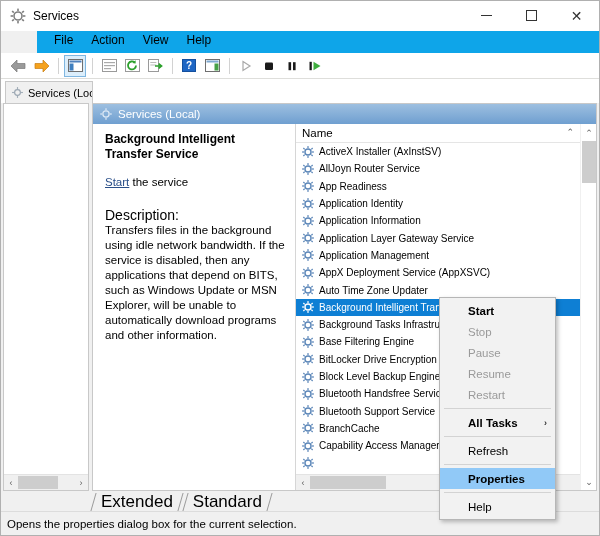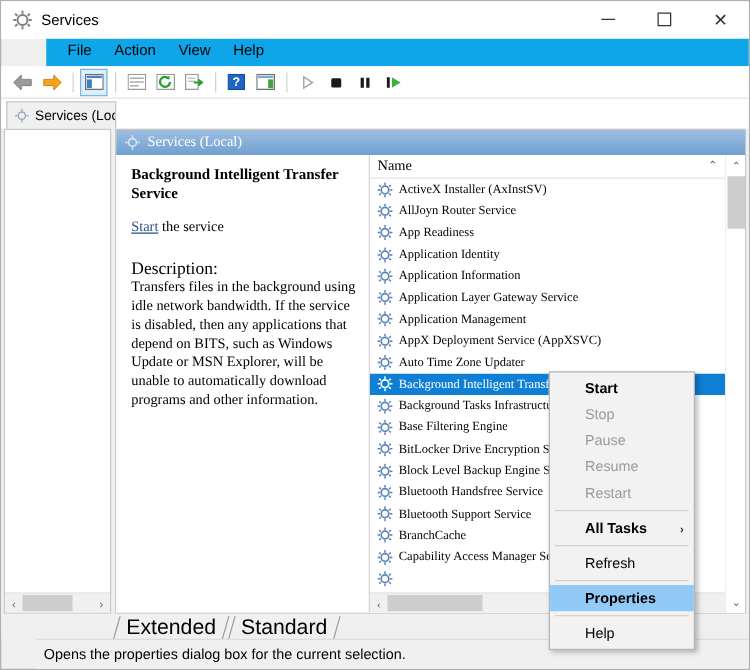--- a/index.html
+++ b/index.html
@@ -147,21 +147,20 @@
 
   .right-pane {
     flex: 1 1 auto;
     margin-left: 3px;
     border: 1px solid #c8c8c8;
     background: #ffffff;
     display: flex;
     flex-direction: column;
     min-width: 0;
     position: relative;
-    font-family: Liberation Serif, serif;
   }
   .rp-header {
     height: 20px;
     background: #7ba7d7;
     background: linear-gradient(#9dbfe0, #6f9fd0);
     display: flex;
     align-items: center;
     padding-left: 6px;
     flex: 0 0 20px;
   }
@@ -308,21 +307,20 @@
   .statusbar {
     height: 24px;
     flex: 0 0 24px;
     background: #f0f0f0;
     border-top: 1px solid #dcdcdc;
     display: flex;
     align-items: center;
     padding-left: 6px;
     font-size: 11.5px;
     color: #000;
-    margin-left: 28px;
   }
 
   
   .ctxmenu {
     position: absolute;
     left: 438px; top: 296px;
     width: 117px;
     background: #f2f2f2;
     border: 1px solid #b6b6b6;
     box-shadow: 2px 2px 4px rgba(0,0,0,0.25);

